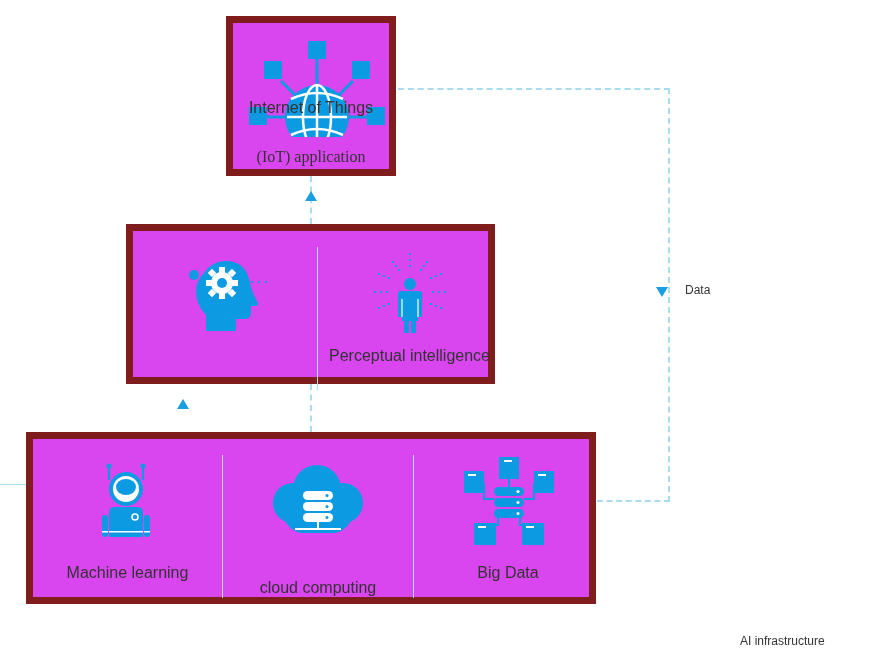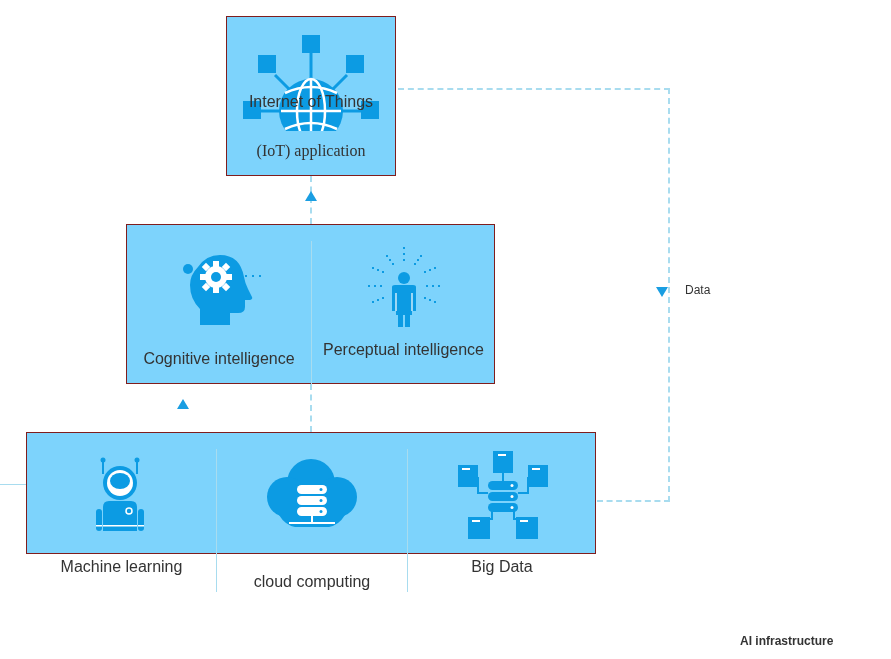--- a/index.html
+++ b/index.html
@@ -4,21 +4,21 @@
 <style>
   html, body { margin: 0; padding: 0; }
   body {
     width: 891px; height: 659px; position: relative; overflow: hidden;
     background: #ffffff;
     font-family: "Liberation Sans", "DejaVu Sans", sans-serif;
     color: #333333;
   }
   .box {
     position: absolute; box-sizing: border-box;
-    border: 1px solid #7f1d1d; background: #7dd3fc;
+    border: 7px solid #7f1d1d; background: #d946ef;
   }
   .cell { position: absolute; top: 0; bottom: 0; }
   .divider { position: absolute; width: 1px; background: #a8dcef; }
   .label {
     position: absolute; left: 0; right: 0; text-align: center;
     font-size: 16px; color: #333333; white-space: nowrap;
   }
   .icon { position: absolute; }
   .dash-v { position: absolute; width: 0; border-left: 2px dashed #a8dcef; }
   .dash-h { position: absolute; height: 0; border-top: 2px dashed #a8dcef; }
@@ -96,21 +96,20 @@
         <rect x="21" y="31" width="6" height="6" transform="rotate(45 24 34)"></rect>
         <rect x="41" y="31" width="6" height="6" transform="rotate(45 44 34)"></rect>
       </g>
       <circle cx="34" cy="24" r="5" fill="#0c9be3"></circle>
     </svg>
     <svg class="icon" style="left:118px; top:50px;" width="20" height="4">
       <rect x="0" y="0" width="2" height="2" fill="#0c9be3"></rect>
       <rect x="7" y="0" width="2" height="2" fill="#0c9be3"></rect>
       <rect x="14" y="0" width="2" height="2" fill="#0c9be3"></rect>
     </svg>
-    <div class="label" style="top:125px;">Cognitive intelligence</div>
   </div>
 
   <div class="cell" style="left:185px; width:183px;">
     <svg class="icon" style="left:52px; top:20px;" width="80" height="82" viewBox="0 0 80 82">
       <g fill="#0c9be3">
         <circle cx="40" cy="33" r="6"></circle>
         <path d="M28 42 Q28 40 31 40 L49 40 Q52 40 52 42 L52 66 L48 66 L48 70 L32 70 L32 66 L28 66 Z"></path>
         <rect x="34" y="70" width="5" height="12"></rect>
         <rect x="41" y="70" width="5" height="12"></rect>
 
@@ -144,21 +143,21 @@
       </g>
       <g stroke="#ffffff" stroke-width="1.2">
         <line x1="32" y1="48" x2="32" y2="66"></line>
         <line x1="48" y1="48" x2="48" y2="66"></line>
       </g>
     </svg>
     <div class="label" style="top:116px;">Perceptual intelligence</div>
   </div>
 </div>
 
-<div class="box" style="left:26px; top:432px; width:570px; height:122px;">
+<div class="box" style="left:26px; top:432px; width:570px; height:172px;">
   <div class="divider" style="left:189px; top:16px; height:143px;"></div>
   <div class="divider" style="left:380px; top:16px; height:143px;"></div>
 
   <div class="cell" style="left:0; width:189px;">
     <svg class="icon" style="left:66px; top:24px;" width="56" height="78" viewBox="0 0 56 78">
       <g fill="#0c9be3">
         <circle cx="10" cy="3" r="2.5"></circle>
           <circle cx="44" cy="3" r="2.5"></circle>
         <rect x="9" y="3" width="2" height="14"></rect>
           <rect x="43" y="3" width="2" height="14"></rect>
@@ -229,13 +228,13 @@
         <rect x="64" y="69" width="8" height="2"></rect>
         <circle cx="56" cy="34.5" r="1.5"></circle>
         <circle cx="56" cy="45.5" r="1.5"></circle>
         <circle cx="56" cy="56.5" r="1.5"></circle>
       </g>
     </svg>
     <div class="label" style="top:125px;">Big Data</div>
   </div>
 </div>
 
-<div class="free-text" style="left:740px; top:634px;font-weight:bold;">AI infrastructure</div>
+<div class="free-text" style="left:740px; top:634px;">AI infrastructure</div>
 
 </body></html>

